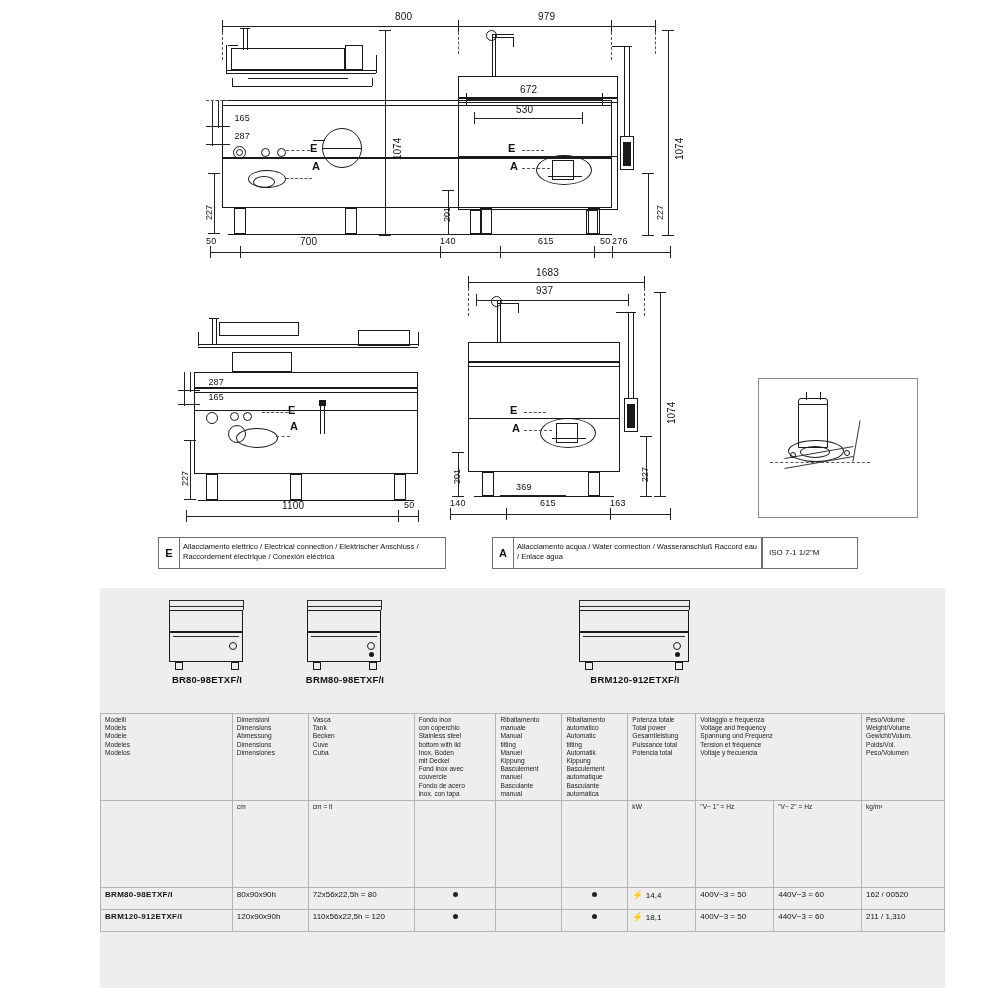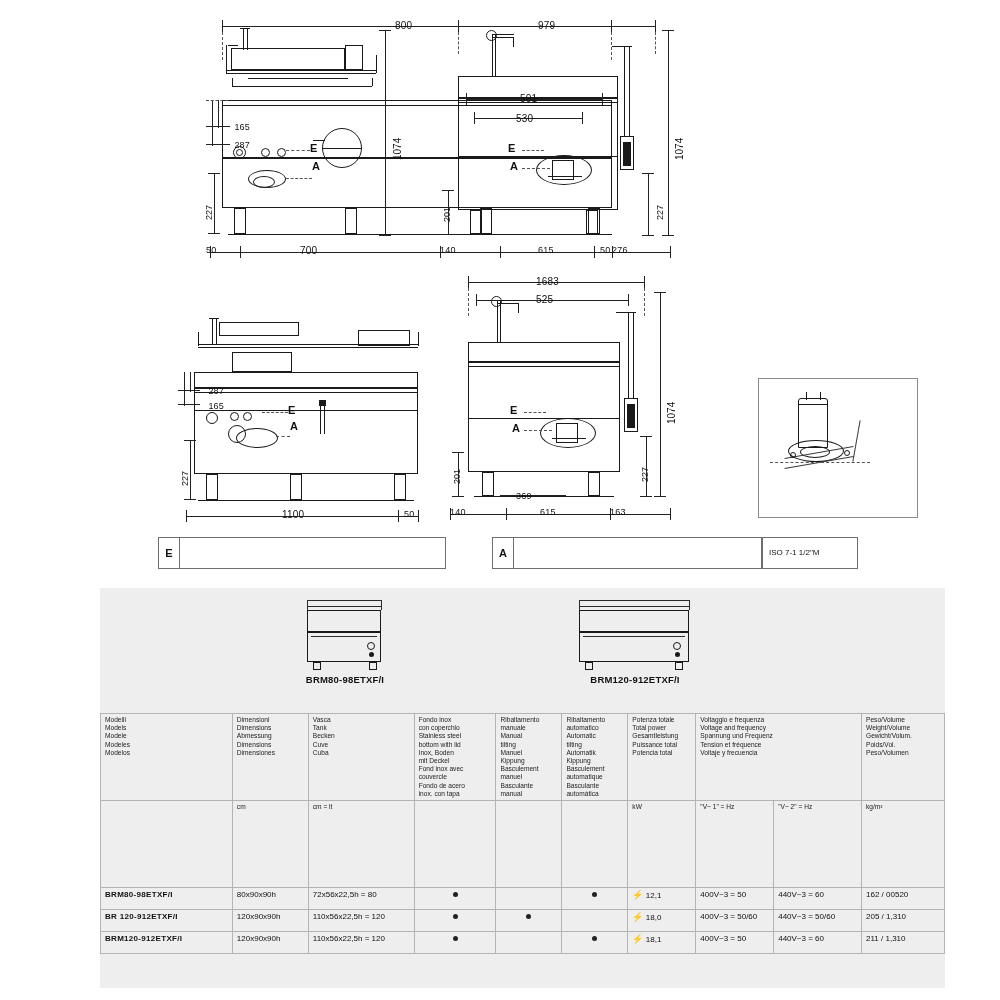--- a/index.html
+++ b/index.html
@@ -13,21 +13,21 @@
   
   .ln{position:absolute;background:#1a1a1a;}
   .hl{height:1px;}
   .vl{width:1px;}
   .thin{background:#3a3a3a;}
   .dim{background:#222;}
   .dash-h{position:absolute;height:0;border-top:1px dashed #555;}
   .dash-v{position:absolute;width:0;border-left:1px dashed #555;}
   .box{position:absolute;border:1px solid #1a1a1a;box-sizing:border-box;}
   .boxg{position:absolute;border:1px solid #8a8a8a;box-sizing:border-box;}
-  .lbl{position:absolute;font-size:9px;letter-spacing:.2px;color:#111;white-space:nowrap;margin-top:9px;}
+  .lbl{position:absolute;font-size:9px;letter-spacing:.2px;color:#111;white-space:nowrap;}
   .lblv{position:absolute;font-size:9px;color:#111;white-space:nowrap;
         transform-origin:0 0;transform:rotate(-90deg);}
   .circ{position:absolute;border:1px solid #1a1a1a;border-radius:50%;box-sizing:border-box;}
   .ell{position:absolute;border:1px solid #1a1a1a;border-radius:50%;box-sizing:border-box;}
   .bold-letter{position:absolute;font-size:11px;font-weight:bold;}
   .fill{position:absolute;background:#1a1a1a;}
 
   
   .legend{position:absolute;border:1px solid #6f6f6f;box-sizing:border-box;background:#fff;}
   .legend .key{position:absolute;left:0;top:0;width:20px;height:100%;
@@ -171,21 +171,21 @@
     <div class="box" style="left:620px;top:136px;width:14px;height:34px;"></div>
     <div class="fill" style="left:623px;top:142px;width:8px;height:24px;"></div>
 
     <div class="box" style="left:470px;top:210px;width:12px;height:24px;"></div>
     <div class="box" style="left:586px;top:210px;width:12px;height:24px;"></div>
     <div class="ln hl" style="left:462px;top:234px;width:150px;"></div>
 
     <div class="ln hl dim" style="left:466px;top:99px;width:136px;"></div>
     <div class="ln vl dim" style="left:466px;top:93px;height:12px;"></div>
     <div class="ln vl dim" style="left:602px;top:93px;height:12px;"></div>
-    <div class="lbl" style="left:520px;top:84px;font-size:10px;">501</div>
+    <div class="lbl" style="left:520px;top:84px;font-size:10px;">672</div>
 
     <div class="ln hl dim" style="left:474px;top:118px;width:108px;"></div>
     <div class="ln vl dim" style="left:474px;top:112px;height:12px;"></div>
     <div class="ln vl dim" style="left:582px;top:112px;height:12px;"></div>
     <div class="lbl" style="left:516px;top:104px;font-size:10px;">530</div>
 
     <div class="ell" style="left:536px;top:155px;width:56px;height:30px;"></div>
     <div class="box" style="left:552px;top:160px;width:22px;height:20px;"></div>
     <div class="ln hl" style="left:548px;top:176px;width:34px;"></div>
     <div class="bold-letter" style="left:508px;top:142px;">E</div>
@@ -279,21 +279,21 @@
 
   <div>
     <div class="ln hl dim" style="left:468px;top:282px;width:176px;"></div>
     <div class="ln vl dim" style="left:468px;top:276px;height:12px;"></div>
     <div class="ln vl dim" style="left:644px;top:276px;height:12px;"></div>
     <div class="lbl" style="left:536px;top:267px;font-size:10px;">1683</div>
 
     <div class="ln hl dim" style="left:476px;top:300px;width:152px;"></div>
     <div class="ln vl dim" style="left:476px;top:294px;height:12px;"></div>
     <div class="ln vl dim" style="left:628px;top:294px;height:12px;"></div>
-    <div class="lbl" style="left:536px;top:285px;font-size:10px;">525</div>
+    <div class="lbl" style="left:536px;top:285px;font-size:10px;">937</div>
 
     <div class="dash-v" style="left:468px;top:288px;height:28px;"></div>
     <div class="dash-v" style="left:644px;top:288px;height:28px;"></div>
 
     <div class="ln vl" style="left:497px;top:300px;height:42px;"></div>
     <div class="ln vl" style="left:500px;top:300px;height:42px;"></div>
     <div class="ln hl" style="left:497px;top:300px;width:22px;"></div>
     <div class="ln hl" style="left:497px;top:303px;width:22px;"></div>
     <div class="circ" style="left:491px;top:296px;width:11px;height:11px;"></div>
     <div class="ln vl" style="left:518px;top:303px;height:10px;"></div>
@@ -361,32 +361,49 @@
     <div class="ln hl thin" style="left:784px;top:452px;width:70px;transform:rotate(-10deg);"></div>
     <div class="ln hl thin" style="left:784px;top:462px;width:70px;transform:rotate(-10deg);"></div>
     <div class="ln vl thin" style="left:856px;top:420px;height:42px;transform:rotate(10deg);"></div>
     <div class="circ" style="left:844px;top:450px;width:6px;height:6px;"></div>
     <div class="circ" style="left:790px;top:452px;width:6px;height:6px;"></div>
     <div class="dash-h" style="left:770px;top:462px;width:100px;"></div>
   </div>
 
   <div class="legend" style="left:158px;top:537px;width:288px;height:32px;">
     <div class="key">E</div>
+    <div class="txt">Allacciamento elettrico / Electrical connection / Elektrischer Anschluss / Raccordement électrique / Conexión eléctrica</div>
   </div>
 
   <div class="legend" style="left:492px;top:537px;width:270px;height:32px;">
     <div class="key">A</div>
+    <div class="txt">Allacciamento acqua / Water connection / Wasseranschluß Raccord eau / Enlace agua</div>
   </div>
   <div class="legend" style="left:762px;top:537px;width:96px;height:32px;">
     <div class="txt" style="left:6px;top:10px;font-size:8px;">ISO 7-1  1/2"M</div>
   </div>
 
   <div class="panel">
     <div class="panel-models">
 
+      <div class="mcell" style="left:42px;">
+        <div class="thumb">
+          <div class="box" style="left:22px;top:16px;width:74px;height:22px;"></div>
+          <div class="box" style="left:22px;top:38px;width:74px;height:30px;"></div>
+          <div class="ln hl" style="left:22px;top:12px;width:74px;"></div>
+          <div class="ln vl" style="left:22px;top:6px;height:10px;"></div>
+          <div class="ln vl" style="left:96px;top:6px;height:10px;"></div>
+          <div class="ln hl" style="left:22px;top:6px;width:74px;"></div>
+          <div class="ln hl" style="left:26px;top:42px;width:66px;"></div>
+          <div class="circ" style="left:82px;top:48px;width:8px;height:8px;"></div>
+          <div class="box" style="left:28px;top:68px;width:8px;height:8px;"></div>
+          <div class="box" style="left:84px;top:68px;width:8px;height:8px;"></div>
+        </div>
+        <div class="mcap">BR80-98ETXF/I</div>
+      </div>
 
       <div class="mcell" style="left:180px;">
         <div class="thumb">
           <div class="box" style="left:22px;top:16px;width:74px;height:22px;"></div>
           <div class="box" style="left:22px;top:38px;width:74px;height:30px;"></div>
           <div class="ln hl" style="left:22px;top:12px;width:74px;"></div>
           <div class="ln vl" style="left:22px;top:6px;height:10px;"></div>
           <div class="ln vl" style="left:96px;top:6px;height:10px;"></div>
           <div class="ln hl" style="left:22px;top:6px;width:74px;"></div>
           <div class="ln hl" style="left:26px;top:42px;width:66px;"></div>
@@ -509,36 +526,24 @@
       </tr>
     </thead>
     <tbody>
       <tr>
         <td class="modelcell">BRM80-98ETXF/I</td>
         <td>80x90x90h</td>
         <td>72x56x22,5h = 80</td>
         <td class="ctr"><span class="dot"></span></td>
         <td class="ctr"></td>
         <td class="ctr"><span class="dot"></span></td>
-        <td class="pw"><span class="bolt">⚡</span> <span>12,1</span></td>
+        <td class="pw"><span class="bolt">⚡</span> <span>14,4</span></td>
         <td>400V~3 = 50</td>
         <td>440V~3 = 60</td>
         <td>162 / 00520</td>
-      </tr>
-      <tr>
-        <td class="modelcell">BR 120-912ETXF/I</td>
-        <td>120x90x90h</td>
-        <td>110x56x22,5h = 120</td>
-        <td class="ctr"><span class="dot"></span></td>
-        <td class="ctr"><span class="dot"></span></td>
-        <td class="ctr"></td>
-        <td class="pw"><span class="bolt">⚡</span> <span>18,0</span></td>
-        <td>400V~3 = 50/60</td>
-        <td>440V~3 = 50/60</td>
-        <td>205 / 1,310</td>
       </tr>
       <tr>
         <td class="modelcell">BRM120-912ETXF/I</td>
         <td>120x90x90h</td>
         <td>110x56x22,5h = 120</td>
         <td class="ctr"><span class="dot"></span></td>
         <td class="ctr"></td>
         <td class="ctr"><span class="dot"></span></td>
         <td class="pw"><span class="bolt">⚡</span> <span>18,1</span></td>
         <td>400V~3 = 50</td>

